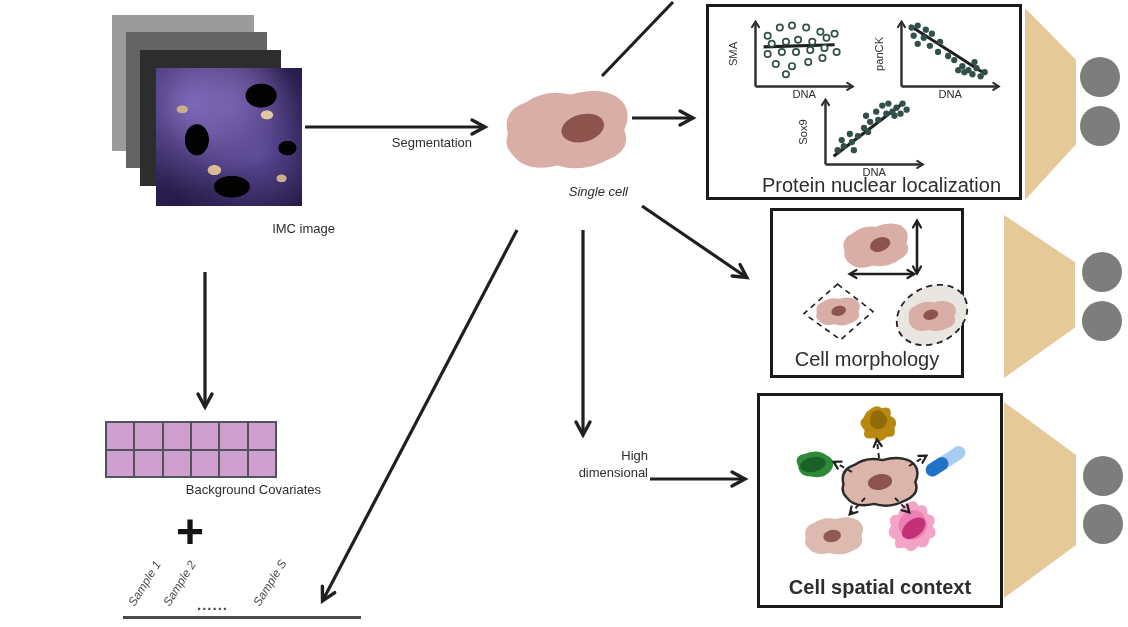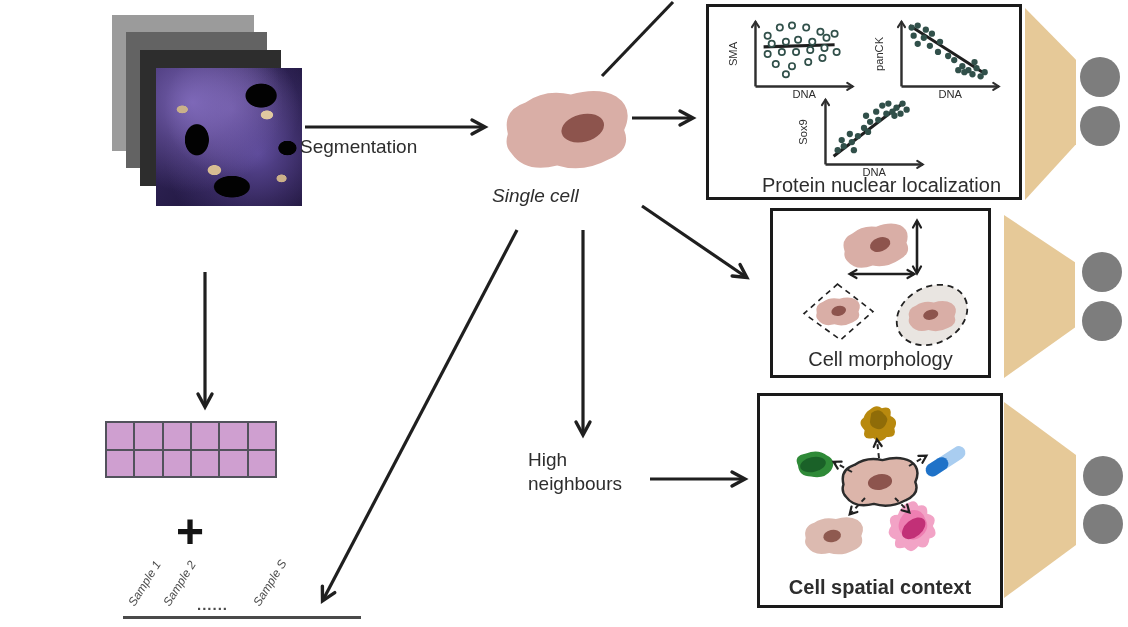--- a/index.html
+++ b/index.html
@@ -5,21 +5,21 @@
   :root{
     --bg:#ffffff;
   }
   html,body{margin:0;padding:0;background:#fff;}
   #canvas{
     position:relative;width:1128px;height:627px;background:var(--bg);
     font-family:"Liberation Sans",sans-serif;color:var(--text);
     overflow:hidden;
   }
   .abs{position:absolute;}
-  .lbl{color:var(--text);font-size:19px;line-height:1.28;text-align:left;}
+  .lbl{color:var(--text);font-size:13px;line-height:1.28;text-align:right;}
   .box{
     position:absolute;background:#fff;border:3px solid var(--box-border);
     box-sizing:border-box;
   }
   .box-title{
     position:absolute;left:0;right:0;text-align:center;
     font-size:20px;color:var(--text);
   }
   .layer{position:absolute;}
   .imc-art{
@@ -88,33 +88,34 @@
 </svg>
 
 <div id="canvas">
 
   <div class="layer" style="left:112px;top:15px;width:142px;height:136px;background:#9b9b9b;"></div>
   <div class="layer" style="left:126px;top:32px;width:141px;height:136px;background:#636363;"></div>
   <div class="layer" style="left:140px;top:50px;width:141px;height:136px;background:#2d2d2d;"></div>
   <div class="imc-art" style="left:156px;top:68px;width:146px;height:138px;"></div>
 
   <div class="abs lbl" style="left:75px;top:221px;width:260px;">
+    <div>IMC image</div>
   </div>
 
   <div class="abs lbl" style="left:300px;top:135px;width:172px;">Segmentation</div>
 
   <svg class="abs" style="left:498px;top:84px;" width="138" height="92" viewBox="0 0 140 92">
     <path class="cell-body" d="M10,50 Q4,26 28,18 Q48,4 74,10 Q102,2 120,12 Q138,24 128,46 Q136,66 112,76 Q86,90 60,82 Q28,90 14,70 Q6,62 10,50 Z"></path>
     <ellipse class="cell-nucleus" cx="86" cy="44" rx="22" ry="14" transform="rotate(-14 86 44)"></ellipse>
   </svg>
   <div class="abs lbl" style="left:492px;top:184px;width:136px;font-style:italic;">Single cell</div>
 
   <div class="abs lbl" style="left:528px;top:448px;width:120px;">
     <div>High</div>
-    <div>neighbours</div>
+    <div>dimensional</div>
   </div>
 
   <div class="box" style="left:706px;top:4px;width:316px;height:196px;">
     <svg class="abs" style="left:12px;top:6px;" width="142" height="86" viewBox="0 0 140 84" preserveAspectRatio="xMidYMid meet">
       <line class="axis" x1="34" y1="72" x2="34" y2="8" marker-end="url(#ah-tiny)"></line>
       <line class="axis" x1="34" y1="72" x2="130" y2="72" marker-end="url(#ah-tiny)"></line>
       <text class="sc-label" x="16" y="40" text-anchor="middle" transform="rotate(-90 16 40)">SMA</text>
       <text class="sc-label" x="82" y="83" text-anchor="middle">DNA</text>
       <line class="trend" x1="42" y1="33" x2="112" y2="31"></line>
       <g class="dots">
@@ -199,21 +200,21 @@
           <circle cx="86" cy="28" r="3.1" fill="#31504a"></circle>
           <circle cx="108" cy="22" r="3.1" fill="#31504a"></circle>
           <circle cx="76" cy="40" r="3.1" fill="#31504a"></circle>
           <circle cx="62" cy="58" r="3.1" fill="#31504a"></circle>
           <circle cx="114" cy="18" r="3.1" fill="#31504a"></circle>
         </g>
     </svg>
     <div class="box-title" style="bottom:0;margin-left:35px;">Protein nuclear localization</div>
   </div>
 
-  <div class="box" style="left:770px;top:208px;width:221px;height:170px;">
+  <div class="box" style="left:770px;top:208px;width:194px;height:170px;">
     <svg class="abs" style="left:66px;top:10px;" width="74" height="50" viewBox="0 0 140 92">
       <g transform="rotate(-6 70 46)">
         <path class="cell-body" d="M10,50 Q4,26 28,18 Q48,4 74,10 Q102,2 120,12 Q138,24 128,46 Q136,66 112,76 Q86,90 60,82 Q28,90 14,70 Q6,62 10,50 Z"></path>
         <ellipse class="cell-nucleus" cx="78" cy="44" rx="20" ry="13" transform="rotate(-14 78 44)"></ellipse>
       </g>
     </svg>
     <svg class="abs overlay" style="left:0;top:0;" width="233" height="170" viewBox="0 0 233 170">
       <line class="thin-arrow" x1="144" y1="10" x2="144" y2="62" marker-start="url(#ah-small)" marker-end="url(#ah-small)"></line>
       <line class="thin-arrow" x1="77" y1="63" x2="141" y2="63" marker-start="url(#ah-small)" marker-end="url(#ah-small)"></line>
     </svg>
@@ -290,20 +291,21 @@
       <div class="cov-cell"></div>
       <div class="cov-cell"></div>
       <div class="cov-cell"></div>
     <div class="cov-cell"></div>
       <div class="cov-cell"></div>
       <div class="cov-cell"></div>
       <div class="cov-cell"></div>
       <div class="cov-cell"></div>
       <div class="cov-cell"></div>
   </div>
+  <div class="abs lbl" style="left:61px;top:482px;width:260px;">Background Covariates</div>
   <div class="plus" style="left:165px;top:508px;width:50px;">+</div>
 
   <div class="abs" style="left:123px;top:616px;width:238px;height:3px;background:#4a4a4a;"></div>
   <span class="sample-lbl" style="left:131px;top:598px;">Sample 1</span>
   <span class="sample-lbl" style="left:166px;top:598px;">Sample 2</span>
   <span class="sample-dots" style="left:197px;top:596px;">......</span>
   <span class="sample-lbl" style="left:256px;top:598px;">Sample S</span>
 
   <svg class="abs overlay" style="left:0;top:0;" width="1128" height="627" viewBox="0 0 1128 627">
     <line class="arrow-line" x1="305" y1="127" x2="484" y2="127" marker-end="url(#ah-big)"></line>

